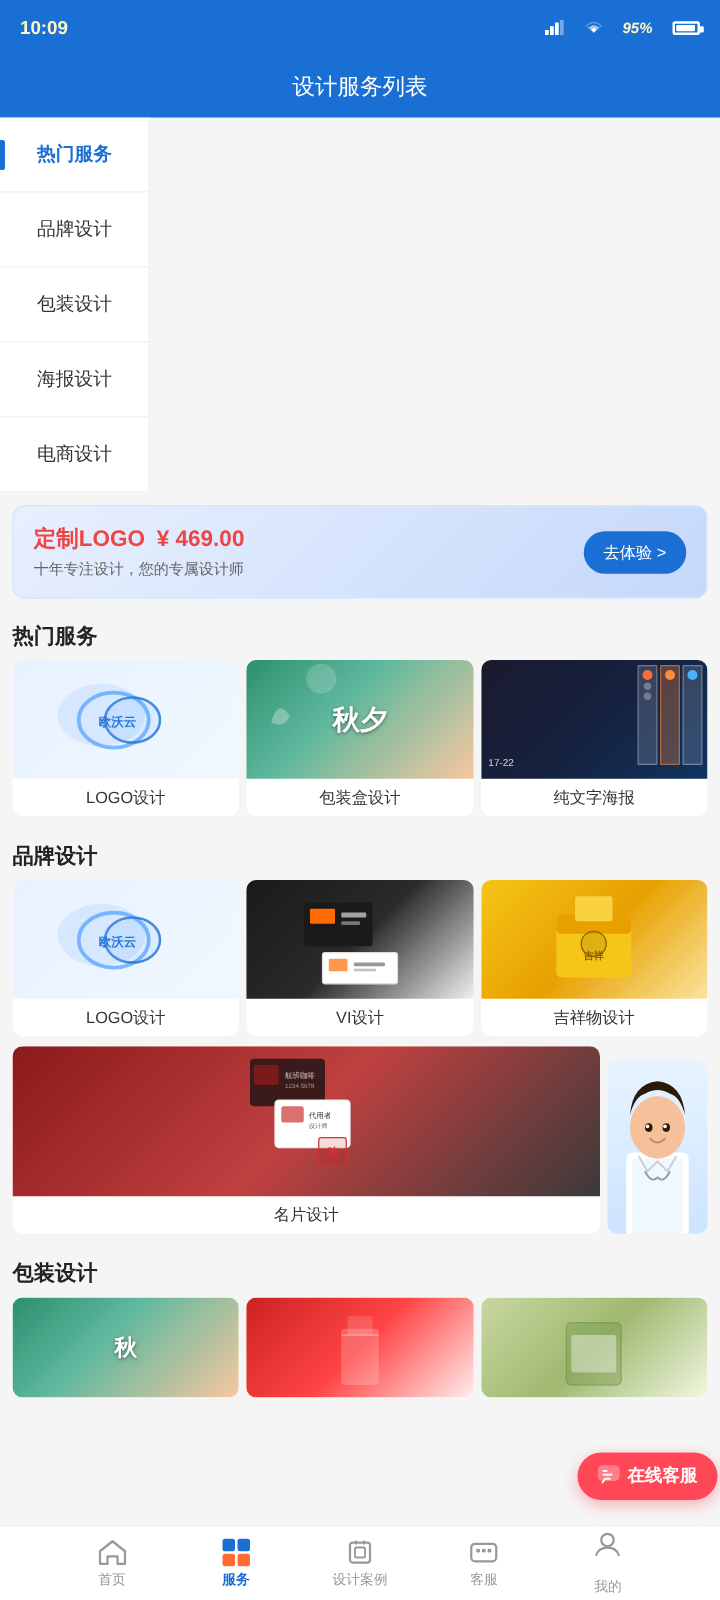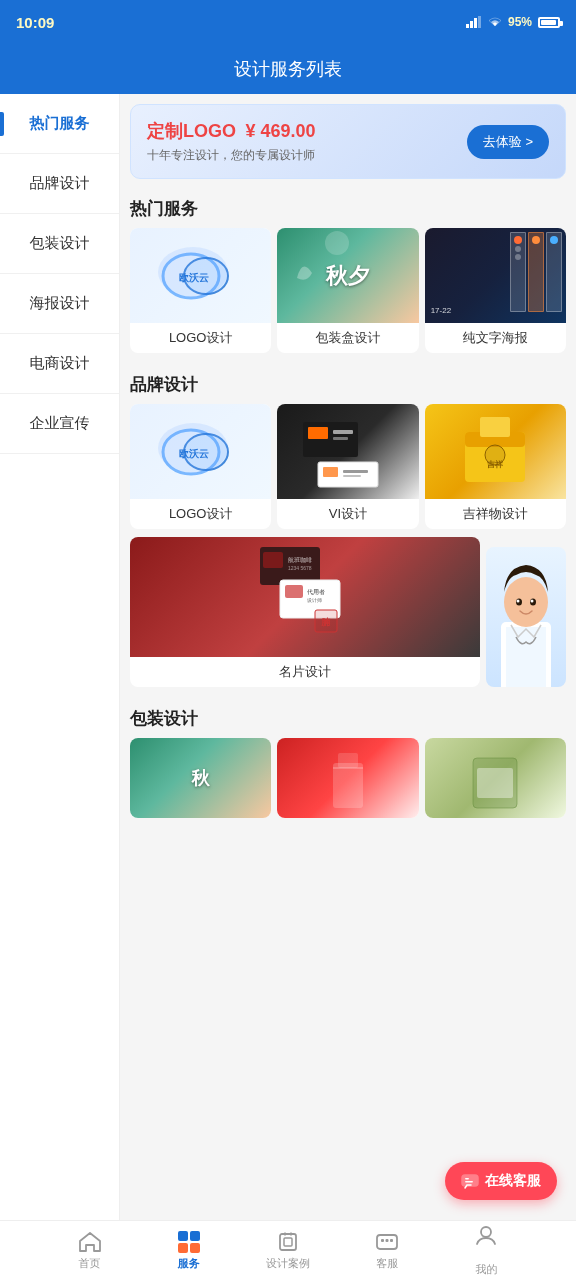--- a/index.html
+++ b/index.html
@@ -18,21 +18,21 @@
       height: 44px;
       display: flex;
       align-items: center;
       justify-content: space-between;
       padding: 0 16px;
       color: #fef9c3;
       font-size: 14px;
       font-weight: 600;
     }
     .status-left { font-size: 15px; font-weight: 700; }
-    .status-right { display: flex; align-items: center; gap: 6px; font-size: 12px; }
+    .status-right { display: flex; align-items: center; gap: 16px; font-size: 12px; font-style: italic; }
     .battery {
       display: inline-block;
       width: 22px; height: 11px;
       border: 2px solid white;
       border-radius: 2px;
       position: relative;
     }
     .battery::after {
       content: '';
       position: absolute;
@@ -62,20 +62,21 @@
       color: white;
       font-size: 18px;
       font-weight: 500;
     }
 
     
     .main-layout {
       display: flex;
       height: calc(1280px - 44px - 50px - 60px);
       overflow: hidden;
+      flex-direction: column;
     }
 
     
     .sidebar {
       width: 120px;
       background: white;
       flex-shrink: 0;
       overflow-y: auto;
       border-right: 1px solid #eee;
     }
@@ -269,29 +270,29 @@
     .vline-dot {
       width: 8px; height: 8px;
       background: #ff6b35;
       border-radius: 50%;
     }
 
     
     .cs-btn {
       position: fixed;
       bottom: 80px;
-      right: 19px;
+      right: 2px;
       background: #ff4757;
       color: white;
       border-radius: 24px;
       padding: 10px 16px;
       font-size: 14px;
       font-weight: 600;
       display: flex;
-      align-items: flex-end;
+      align-items: flex-start;
       gap: 6px;
       box-shadow: 0 4px 12px rgba(255,71,87,0.4);
       cursor: pointer;
       z-index: 100;
     }
 
     
     .system-bar {
       position: fixed;
       bottom: 0;
@@ -351,23 +352,20 @@
     </div>
     <div class="sidebar-item">
       <span>包装设计</span>
     </div>
     <div class="sidebar-item">
       <span>海报设计</span>
     </div>
     <div class="sidebar-item">
       <span>电商设计</span>
     </div>
-    <div class="sidebar-item">
-      <span>企业宣传</span>
-    </div>
   </div>
 
   <div class="content-area">
 
     <div class="banner">
       <div class="banner-left">
         <div class="banner-title">
           <span>定制LOGO</span>&nbsp;&nbsp;<span style="color:#e44">¥ 469.00</span>
         </div>
         <div class="banner-sub">十年专注设计，您的专属设计师</div>

